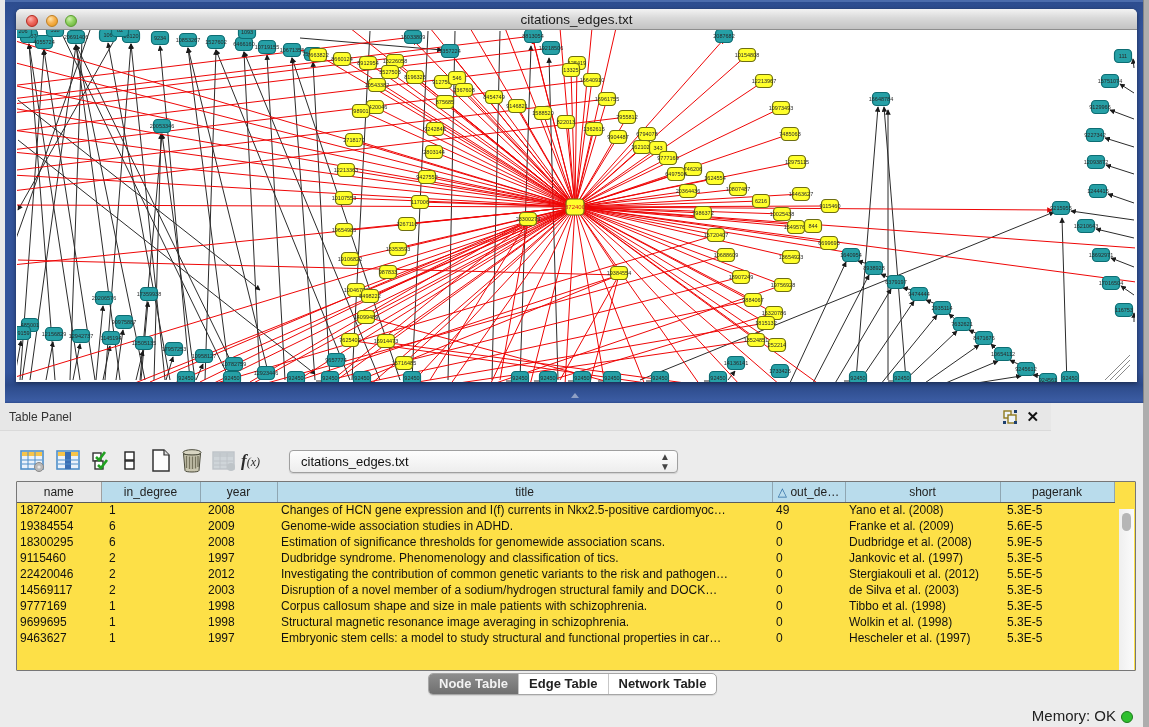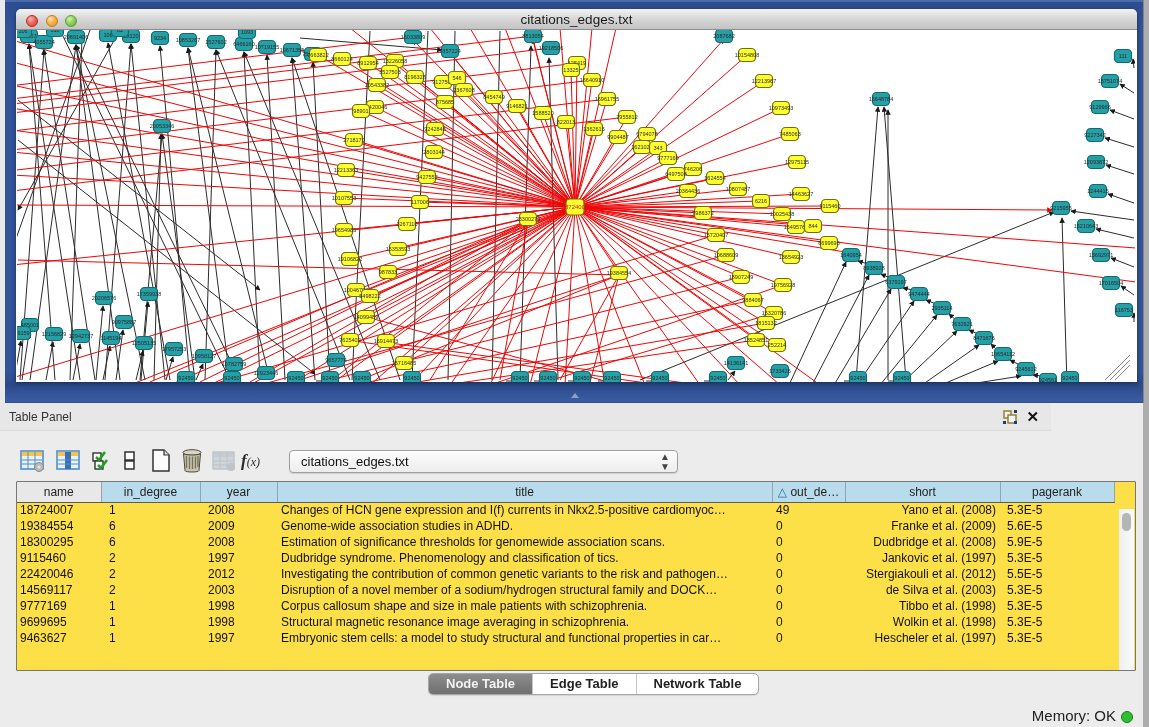--- a/index.html
+++ b/index.html
@@ -28,26 +28,26 @@
 #combo .ud{position:absolute;right:7px;top:1px;font-size:10px;color:#444;line-height:10px;text-align:center}
 #tablebox{position:absolute;left:16px;top:78px;width:1120px;height:190px;background:#fde047;border:1px solid #777;border-radius:1px;overflow:hidden}
 table{border-collapse:collapse;table-layout:fixed;width:1079px;font-size:12px}
 th{height:20px;font-weight:normal;font-size:12px;color:#222;background:#b9dcec;border-right:1px solid #8fa6b2;border-bottom:1px solid #5c5c5c;overflow:hidden;white-space:nowrap}
 th.c0{background:#e8e8e8;border-right:1px solid #a0a0a0}
 td{height:16px;color:#111;overflow:hidden;white-space:nowrap;padding:0 4px}
 .c0{width:84px}.c1{width:99px}.c2{width:77px}.c3{width:495px}.c4{width:73px}.c5{width:155px}.c6{width:114px}
 td.c0{padding-left:3px}
 td.c1,td.c2{padding-left:8px}
 td.c4{padding-left:4px}
-td.c5{text-align:right}
+td.c5{text-align:left}
 td.c6{padding-left:7px}
 #vsb{position:absolute;right:1px;top:27px;width:15px;height:165px;background:linear-gradient(90deg,#efefef,#fbfbfb)}
 #vsb .th{position:absolute;left:3px;top:4px;width:9px;height:18px;background:#b6b6b6;border-radius:5px}
 #tabs{position:absolute;left:428px;top:270px;height:22px;display:flex;border:1px solid #a6a6a6;border-radius:5px;overflow:hidden;background:#fff;box-shadow:0 1px 1px rgba(0,0,0,.1)}
-#tabs div{font-size:13px;font-weight:bold;line-height:20px;padding:0 17px;color:#222}
+#tabs div{font-size:13px;font-weight:bold;line-height:20px;padding:0 10px;color:#222}
 #tabs .sel{background:linear-gradient(#8d8d8d,#6f6f6f);color:#f2f2f2}
 #tabs .sep{width:1px;padding:0;background:#c7c7c7}
 #mem{position:absolute;right:10px;bottom:3px;font-size:15px;color:#222}
 #mem .dot{display:inline-block;width:12px;height:12px;border-radius:50%;background:#2fc02f;border:1px solid #1c7a1c;vertical-align:-2px;margin-left:5px}
 .icon{display:inline-block;vertical-align:top}
 </style></head>
 <body>
 <div id="app">
   <div id="net">
     <div class="topline"></div>

